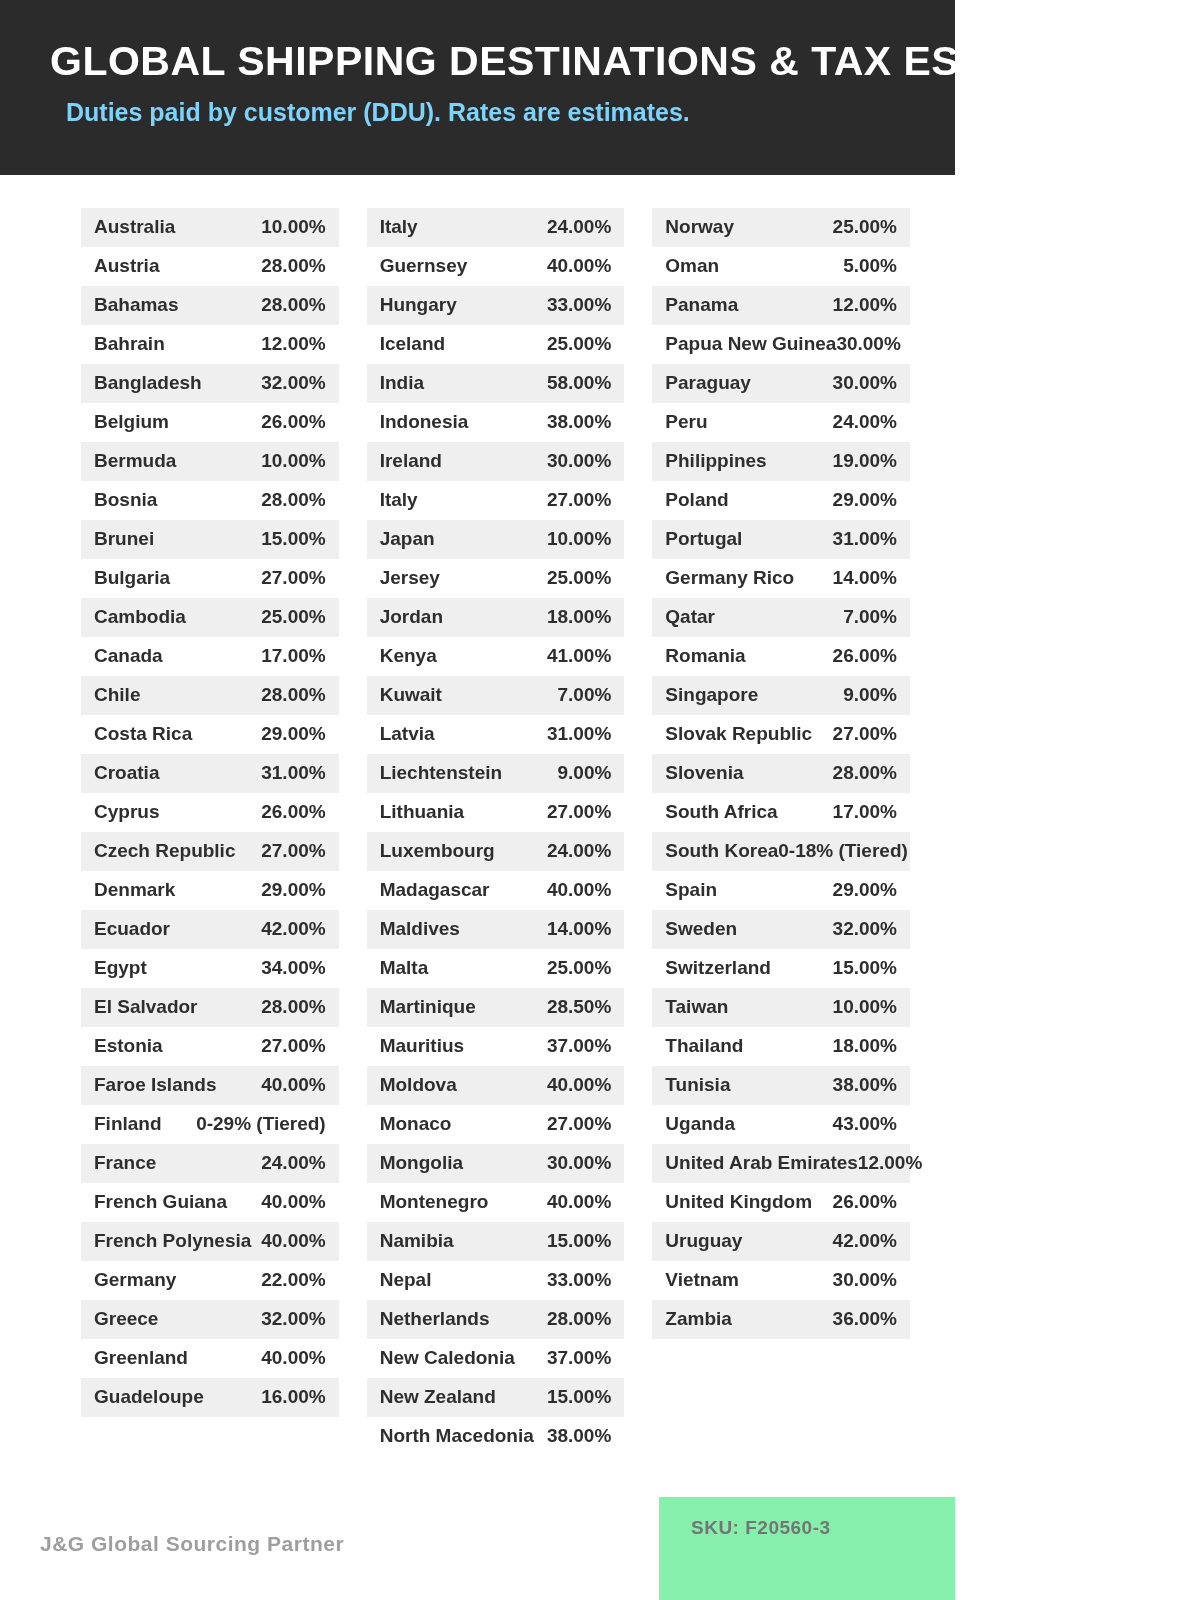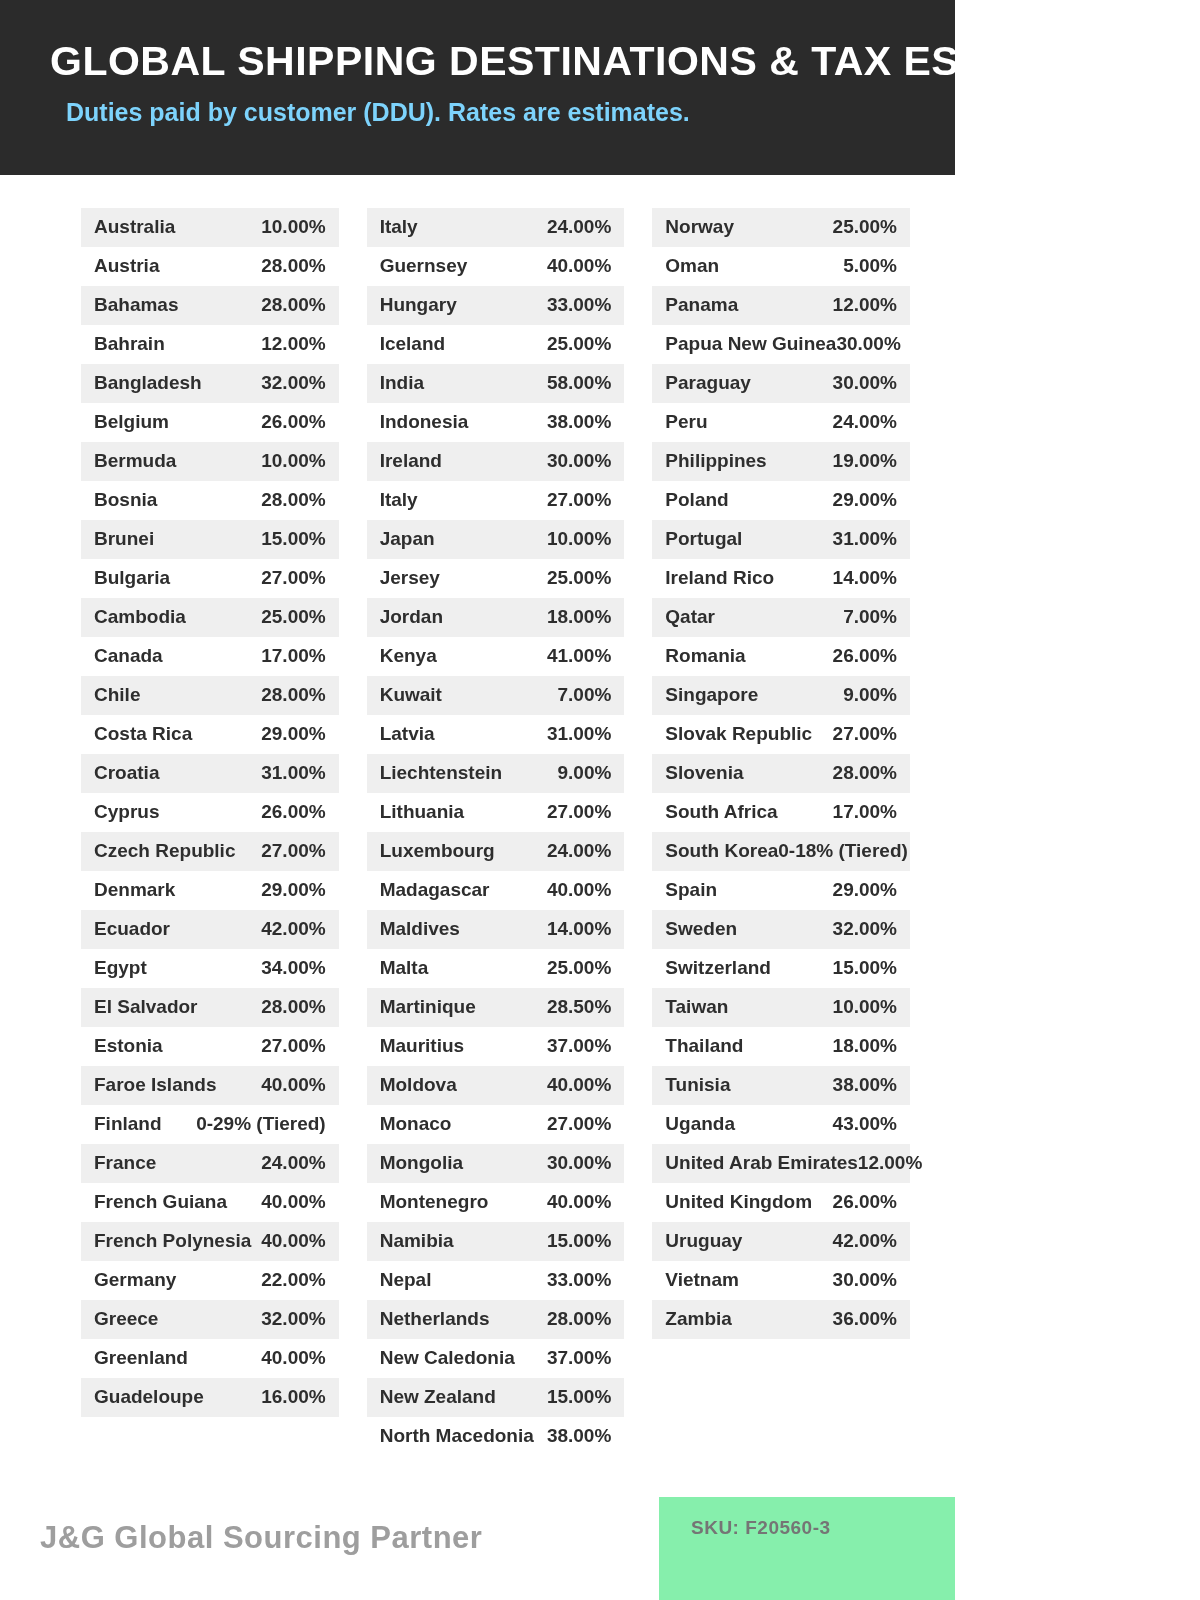--- a/index.html
+++ b/index.html
@@ -54,21 +54,21 @@
     font-weight: bold;
     color: #2e2e2e;
   }
   .row:nth-child(odd) { background: #efefef; }
   .row .country { white-space: nowrap; }
   .row .rate { white-space: nowrap; text-align: right; }
   .footer-brand {
     position: absolute;
     left: 40px;
     bottom: 44px;
-    font-size: 31px;
+    font-size: 21px;
     font-weight: bold;
     color: #9e9e9e;
     letter-spacing: 0.5px;
   }
   .sku-block {
     position: absolute;
     right: 0;
     bottom: 0;
     width: 296px;
     height: 103px;
@@ -380,21 +380,21 @@
         </div>
         <div class="row">
           <span class="country">Poland</span>
           <span class="rate">29.00%</span>
         </div>
         <div class="row">
           <span class="country">Portugal</span>
           <span class="rate">31.00%</span>
         </div>
         <div class="row">
-          <span class="country">Ireland Rico</span>
+          <span class="country">Germany Rico</span>
           <span class="rate">14.00%</span>
         </div>
         <div class="row">
           <span class="country">Qatar</span>
           <span class="rate">7.00%</span>
         </div>
         <div class="row">
           <span class="country">Romania</span>
           <span class="rate">26.00%</span>
         </div>

